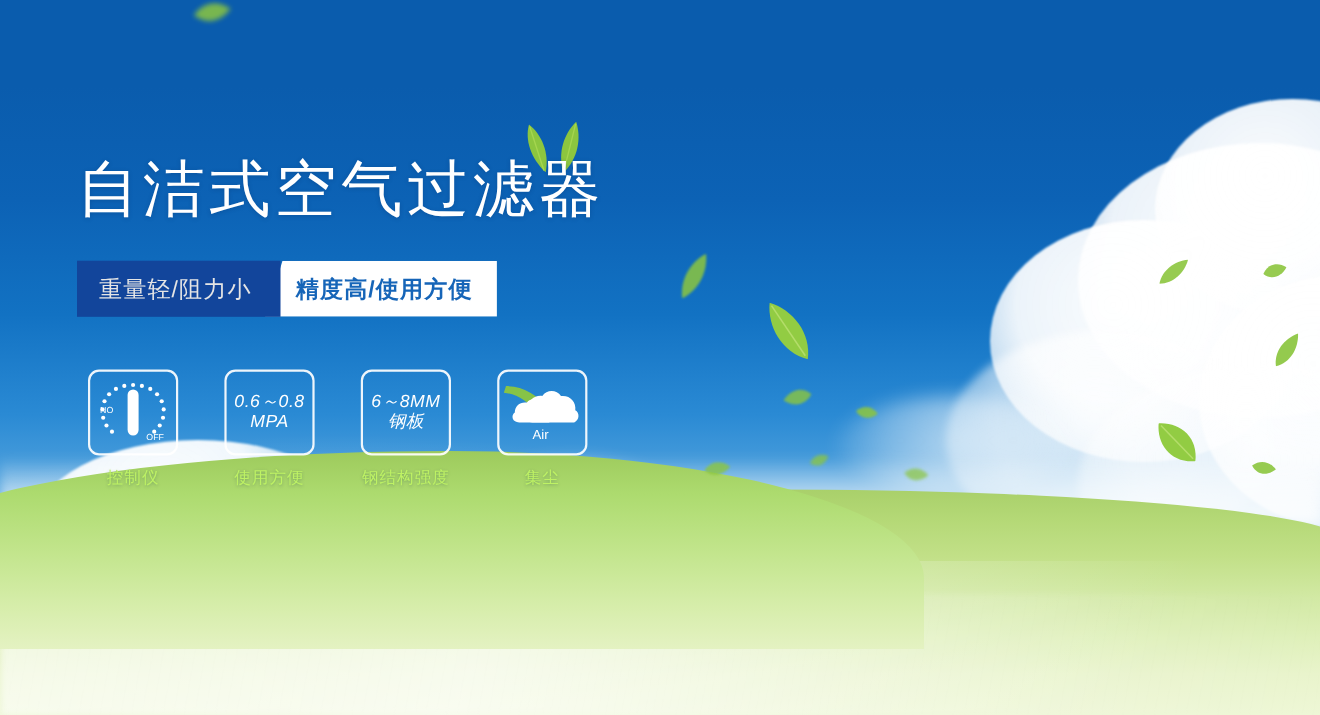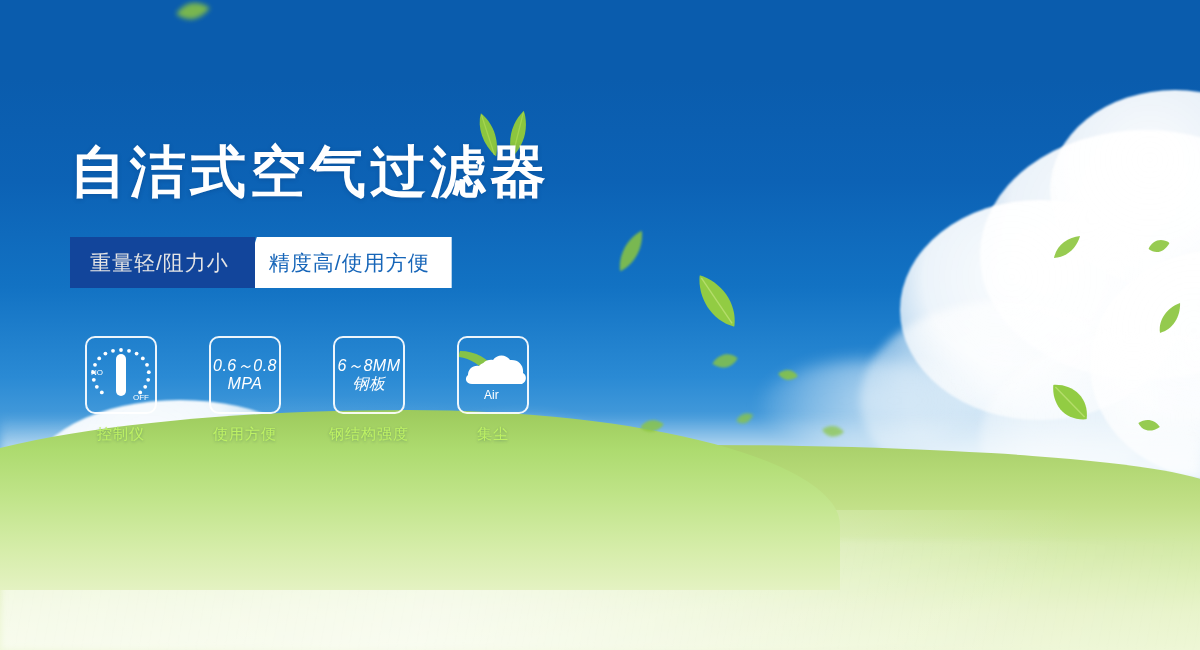--- a/index.html
+++ b/index.html
@@ -169,21 +169,21 @@
 
   
   .title {
     position: absolute;
     left: 70px;
     top: 144px;
     font-size: 56px;
     line-height: 1;
     letter-spacing: 4px;
     color: #ffffff;
-    font-weight: 700;
+    font-weight: 400;
     white-space: nowrap;
     text-shadow: 0 1px 4px rgba(0,40,90,.25);
   }
 
   
   .subtitle-bar {
     position: absolute;
     left: 70px;
     top: 237px;
     height: 51px;
@@ -206,38 +206,39 @@
     color: #1665b8;
     font-size: 21px;
     letter-spacing: 1px;
     display: flex;
     align-items: center;
     padding: 0 22px 0 28px;
     margin-left: -14px;
     clip-path: polygon(16px 0, 100% 0, 100% 100%, 0 100%);
     position: relative;
     z-index: 1;
+    font-weight: bold;
   }
 
   
   .features {
     position: absolute;
     left: 80px;
     top: 336px;
     display: flex;
     gap: 42px;
   }
   .feature {
     width: 82px;
     display: flex;
     flex-direction: column;
     align-items: center;
   }
   .feature-box {
-    width: 72px;
+    width: 82px;
     height: 78px;
     box-sizing: border-box;
     border: 2px solid rgba(255,255,255,.92);
     border-radius: 10px;
     display: flex;
     flex-direction: column;
     align-items: center;
     justify-content: center;
     color: #ffffff;
     text-align: center;

